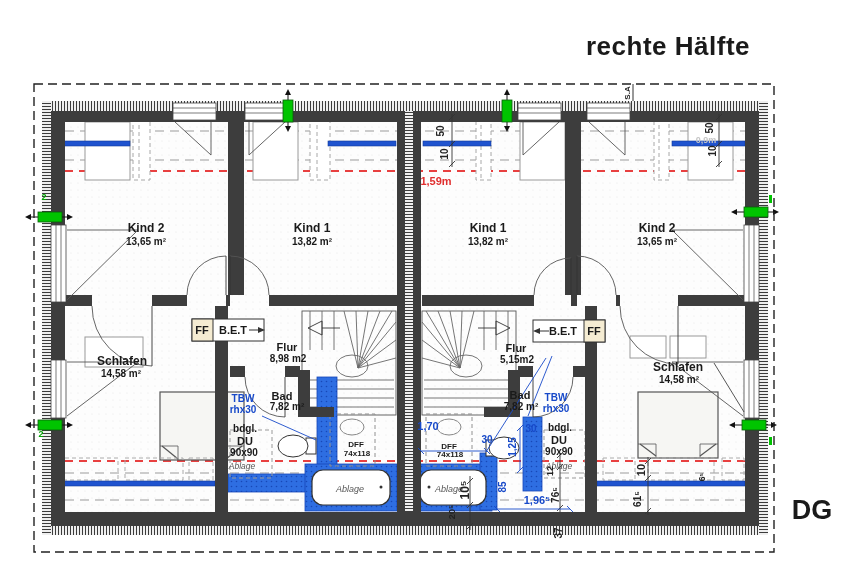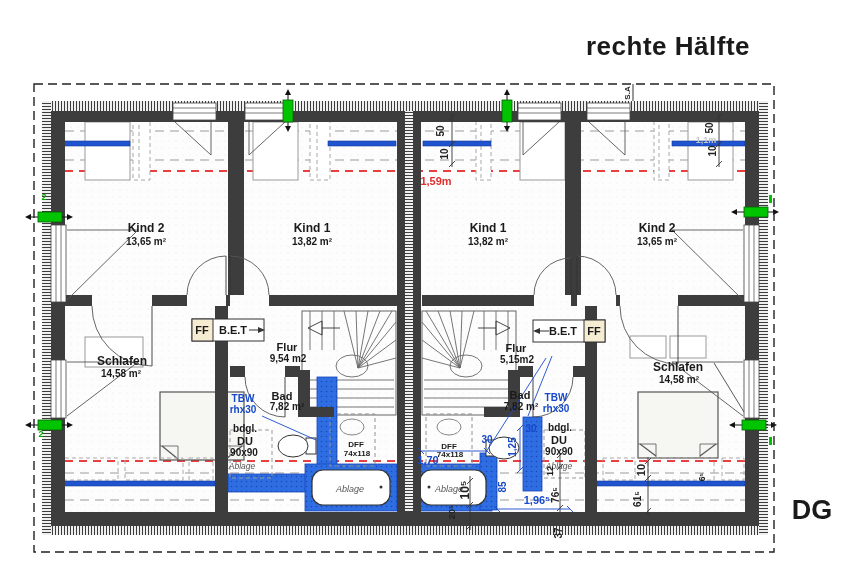--- a/index.html
+++ b/index.html
@@ -377,21 +377,21 @@
 <div class="lbl sz10" style="left:488px;top:242px;">13,82 m²</div>
 <div class="lbl sz12" style="left:657px;top:228px;">Kind 2</div>
 <div class="lbl sz10" style="left:657px;top:242px;">13,65 m²</div>
 
 <div class="lbl sz12" style="left:122px;top:361px;">Schlafen</div>
 <div class="lbl sz10" style="left:121px;top:374px;">14,58 m²</div>
 <div class="lbl sz12" style="left:678px;top:367px;">Schlafen</div>
 <div class="lbl sz10" style="left:679px;top:380px;">14,58 m²</div>
 
 <div class="lbl sz11" style="left:287px;top:347px;">Flur</div>
-<div class="lbl sz10" style="left:288px;top:359px;">9,54 m2</div>
+<div class="lbl sz10" style="left:288px;top:359px;">8,98 m2</div>
 <div class="lbl sz11" style="left:516px;top:348px;">Flur</div>
 <div class="lbl sz10" style="left:517px;top:360px;">5,15m2</div>
 
 <div class="lbl sz11" style="left:282px;top:396px;">Bad</div>
 <div class="lbl sz10" style="left:287px;top:407px;">7,82 m²</div>
 <div class="lbl sz11" style="left:520px;top:395px;">Bad</div>
 <div class="lbl sz10" style="left:521px;top:407px;">7,82 m²</div>
 
 <div class="lbl sz10 blue" style="left:243px;top:399px;">TBW</div>
 <div class="lbl sz10 blue" style="left:243px;top:410px;">rhx30</div>
@@ -414,31 +414,31 @@
 
 <div class="lbl sz9 thin" style="left:350px;top:489px;">Ablage</div>
 <div class="lbl sz9 thin" style="left:449px;top:489px;">Ablage</div>
 
 <div class="lbl sz11" style="left:202px;top:330px;">FF</div>
 <div class="lbl sz11" style="left:233px;top:330px;">B.E.T</div>
 <div class="lbl sz11" style="left:594px;top:331px;">FF</div>
 <div class="lbl sz11" style="left:563px;top:331px;">B.E.T</div>
 
 <div class="lbl sz11 red" style="left:436px;top:181px;">1,59m</div>
-<div class="lbl sz9 grayf" style="left:706px;top:140px;">1,1m</div>
+<div class="lbl sz9 grayf" style="left:706px;top:140px;">0,9m</div>
 
 <div class="lbl sz9 green" style="left:44px;top:197px;">2</div>
 <div class="lbl sz9 green" style="left:41px;top:434px;">2</div>
 
 <div class="lbl sz10 rot dim" style="left:441px;top:131px;">50</div>
 <div class="lbl sz10 rot dim" style="left:445px;top:154px;">10</div>
 <div class="lbl sz10 rot dim" style="left:710px;top:128px;">50</div>
 <div class="lbl sz10 rot dim" style="left:713px;top:151px;">10</div>
 
-<div class="lbl sz11 blue" style="left:428px;top:460px;text-align:center;">1,70</div>
+<div class="lbl sz11 blue" style="left:428px;top:426px;text-align:center;">1,70</div>
 <div class="lbl sz10 blue" style="left:487px;top:440px;">30</div>
 <div class="lbl sz10 blue" style="left:531px;top:429px;">30</div>
 <div class="lbl sz10 rot blue" style="left:513px;top:447px;">1,25</div>
 <div class="lbl sz10 rot blue" style="left:503px;top:487px;">85</div>
 <div class="lbl sz11 blue" style="left:537px;top:500px;">1,96⁵</div>
 
 <div class="lbl sz9 rot dim" style="left:550px;top:471px;">12</div>
 <div class="lbl sz10 rot dim" style="left:556px;top:495px;">76⁵</div>
 <div class="lbl sz12 rot dim" style="left:465px;top:490px;">10⁵</div>
 <div class="lbl sz9 rot dim" style="left:452px;top:512px;">20⁵</div>

